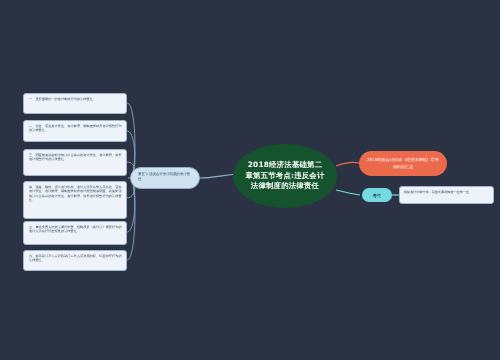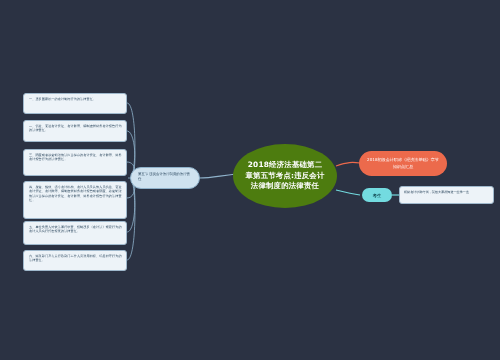--- a/index.html
+++ b/index.html
@@ -57,21 +57,21 @@
     line-height: 1.5;
     padding: 4px 7px;
     word-break: break-all;
     overflow: hidden;
   }
 
   
   .center-node {
     position: absolute;
     box-sizing: border-box;
-    background: #4d7c0f;
+    background: #14532d;
     border-radius: 50%;
     color: #ffffff;
     font-size: 7.4px;
     font-weight: bold;
     line-height: 1.42;
     letter-spacing: 0.2px;
     display: flex;
     align-items: center;
     justify-content: center;
     text-align: center;

